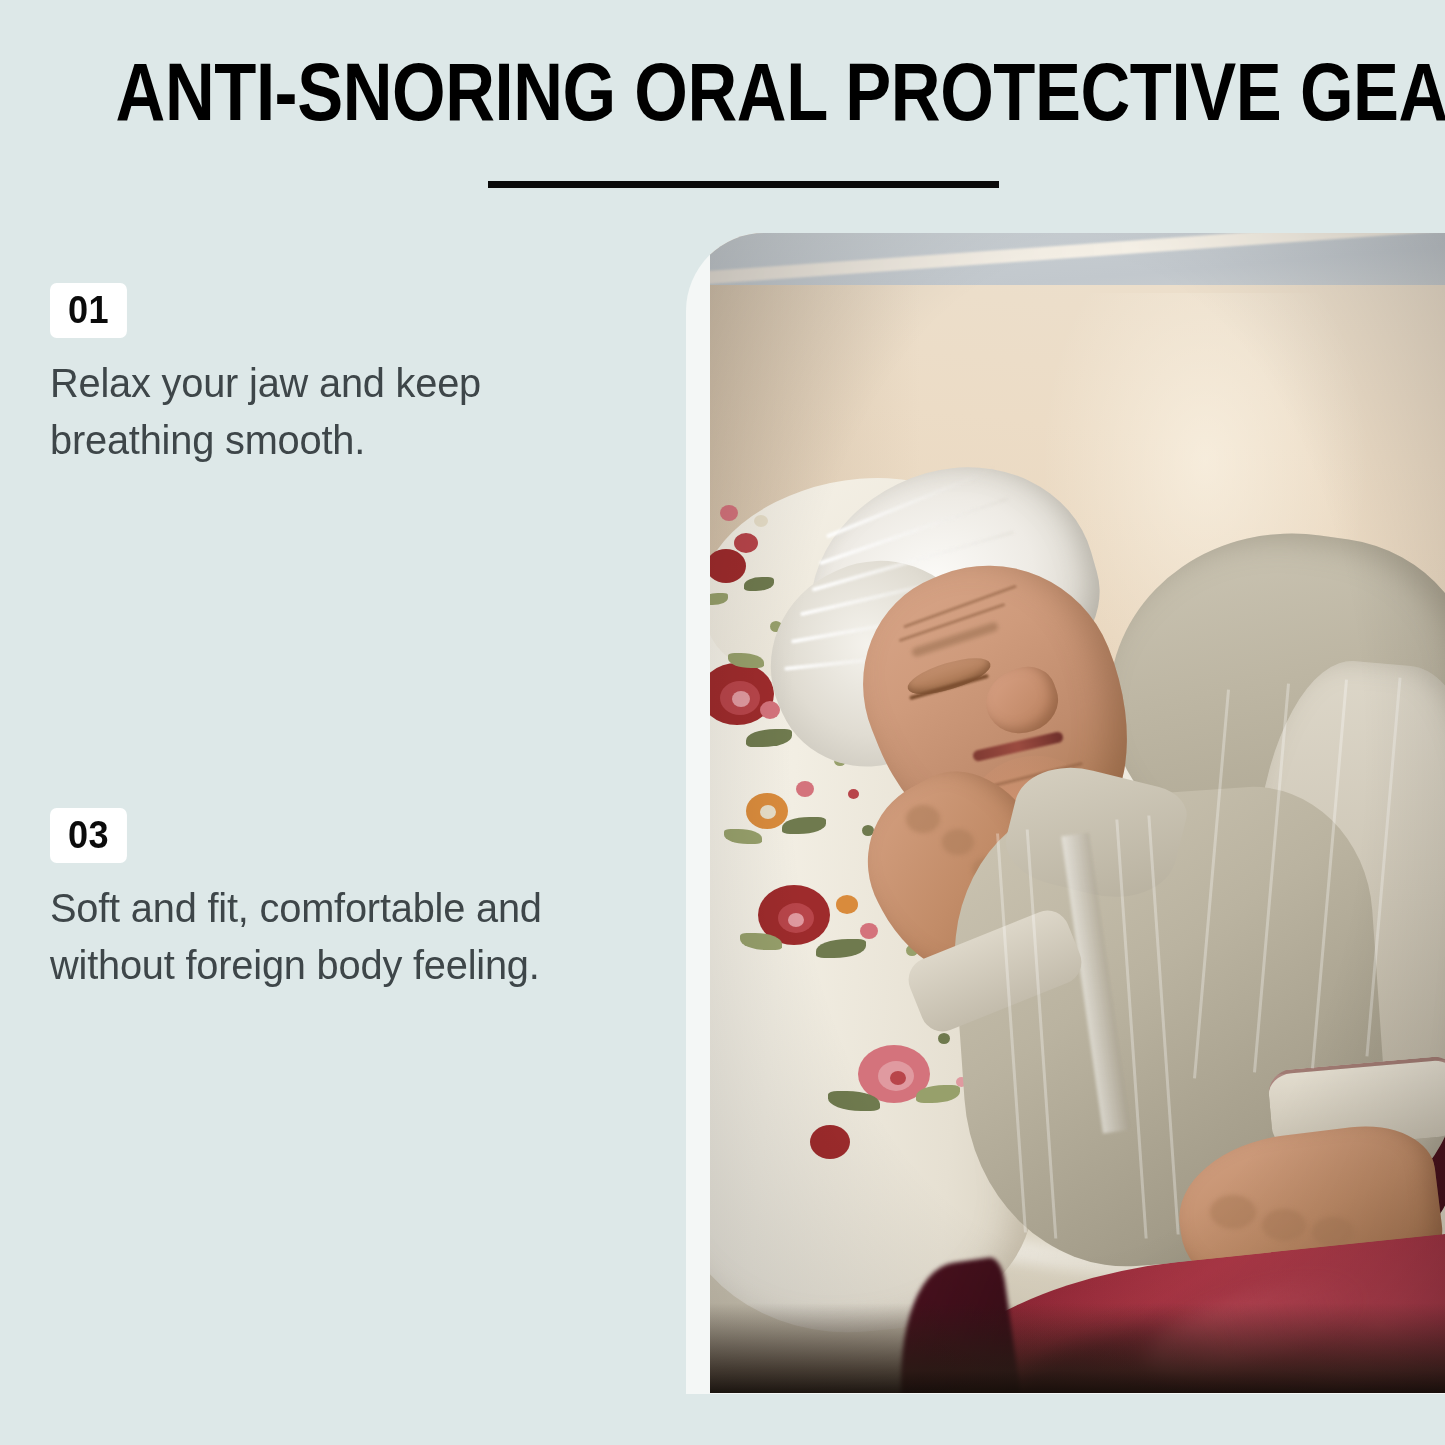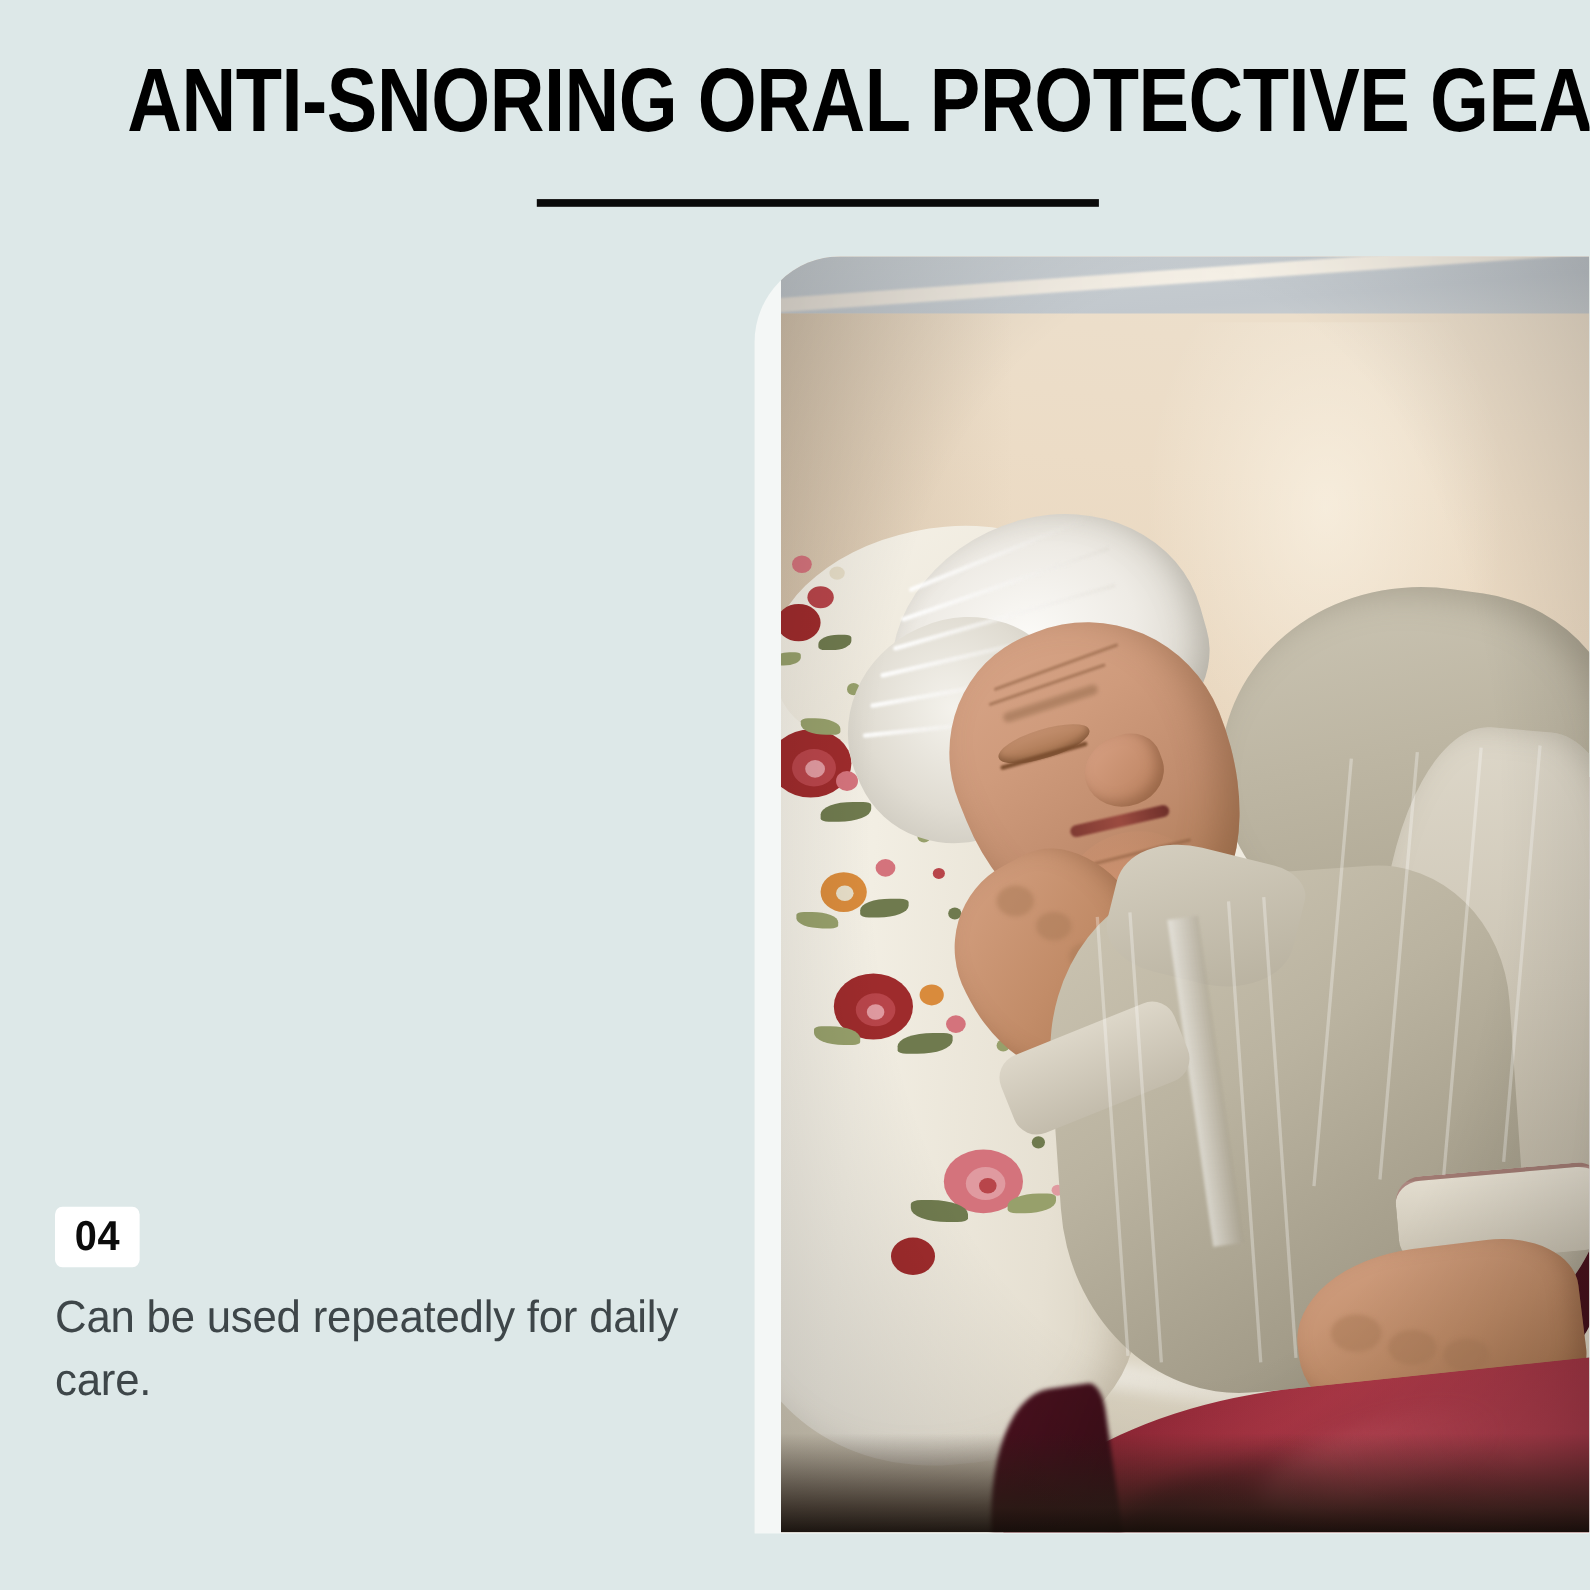--- a/index.html
+++ b/index.html
@@ -444,27 +444,31 @@
 </head>
 <body>
 
 <div id="header">
   <div id="page-title">ANTI-SNORING ORAL PROTECTIVE GEAR</div>
   <div id="title-divider"></div>
 </div>
 
 <div id="features">
 
-
-
-
-  <div class="feature" style="top:864px;">
-    <div class="feature-badge">04</div>
-    <div class="feature-text">Can be used repeatedly for daily care.</div>
+  <div class="feature" style="top:50px;">
+    <div class="feature-badge">01</div>
+    <div class="feature-text">Relax your jaw and keep breathing smooth.</div>
   </div>
+
+
+  <div class="feature" style="top:575px;">
+    <div class="feature-badge">03</div>
+    <div class="feature-text">Soft and fit, comfortable and without foreign body feeling.</div>
+  </div>
+
 
 </div>
 
 <div id="photo-panel">
   <div id="photo" aria-label="Elderly woman with white hair sleeping peacefully on her side in bed, resting on a floral-embroidered white pillow, wearing beige striped pajamas, covered with a deep red velvet blanket">
 
     <div class="ceiling"></div>
     <div class="ceiling-edge"></div>
     <div class="wall"></div>
     <div class="wall-shade-l"></div>

